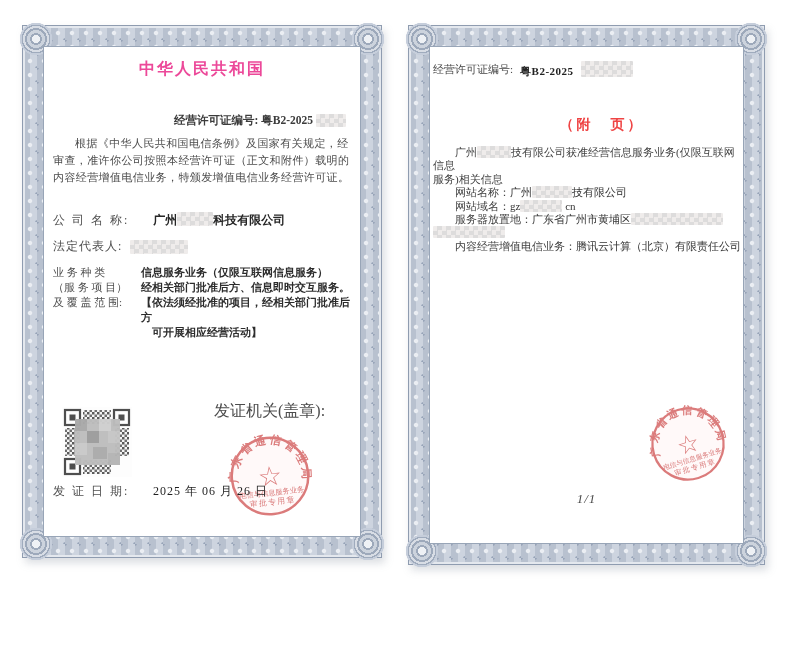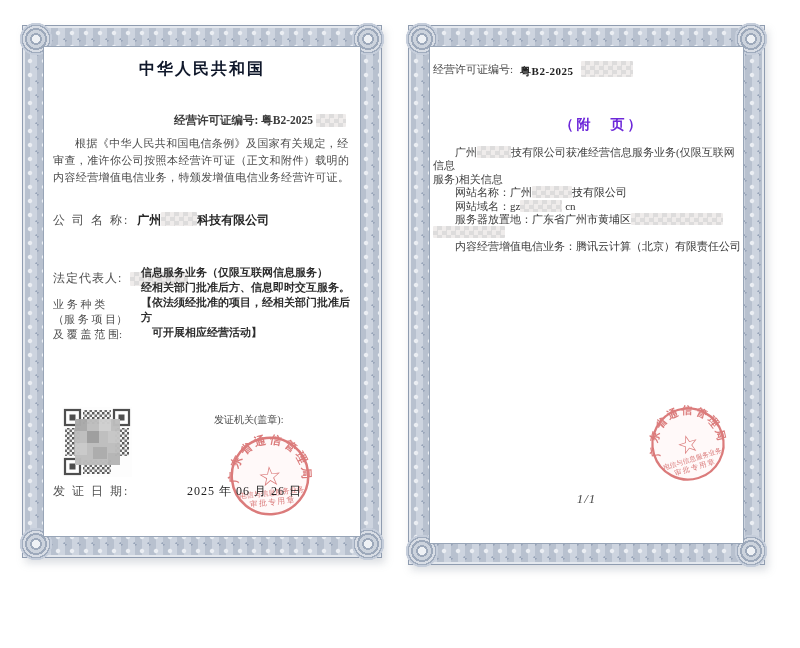--- a/index.html
+++ b/index.html
@@ -28,55 +28,55 @@
     background:radial-gradient(circle,
       #eef1f5 0 4px, #9da9bb 4px 6px, #ccd3dd 6px 9px, #9da9bb 9px 11px,
       #d8dde5 11px 13px, #9fabbd 13px 14.5px, #c6cedb 14.5px 16px, rgba(198,206,219,0) 16.5px);
   }
   .rosette.tl { left:-4px; top:-4px; }  .rosette.tr { right:-4px; top:-4px; }
   .rosette.bl { left:-4px; bottom:-4px; } .rosette.br { right:-4px; bottom:-4px; }
 
   
   .abs { position:absolute; }
   .ctr { left:0; right:0; text-align:center; }
-  .row { display:flex; align-items:center;gap:34px; }
+  .row { display:flex; align-items:center; }
   .redact {
     display:inline-block; vertical-align:-2px; border-radius:1px;
     background:repeating-conic-gradient(#dddcdc 0% 25%, #efeceb 0% 50%);
     background-size:9px 9px;
   }
 
   
-  .l-title { top:9px; font-size:16px; font-weight:700; color:#0f172a; line-height:26px; letter-spacing:2px; }
+  .l-title { top:9px; font-size:16px; font-weight:700; color:#ec4899; line-height:26px; letter-spacing:2px; }
   .l-lic   { top:66px; left:130px; font-size:11.5px; font-weight:700; color:#3c3c3c; white-space:nowrap; display:flex; align-items:center; gap:3px; }
   .l-intro { top:88px; left:9px; right:6px; font-size:11px; color:#4b4b4b; line-height:17.2px; letter-spacing:.4px; }
   .ind     { text-indent:22px; }
   .lab     { color:#4f4f4f; }
   .val-b   { font-weight:700; color:#262626; }
-  .l-company { top:165px; left:9px; font-size:12px; gap:8px; }
+  .l-company { top:165px; left:9px; font-size:12px; gap:24px; }
   .l-company .lab { letter-spacing:2px; }
-  .l-legal   { top:191px; left:9px; font-size:12px; gap:8px;margin-top:32px; }
+  .l-legal   { top:191px; left:9px; font-size:12px; gap:8px; }
   .l-legal .lab { letter-spacing:1px; }
-  .l-biz-lab { top:218px; left:9px; width:90px; font-size:11px; color:#4f4f4f; line-height:15px;margin-top:32px; }
+  .l-biz-lab { top:218px; left:9px; width:90px; font-size:11px; color:#4f4f4f; line-height:15px; }
   .l-biz-val { top:218px; left:97px; width:216px; font-size:11px; font-weight:700; color:#2c2c2c; line-height:15px; }
   .l-biz-val .ind1 { padding-left:11px; }
   .qr      { top:360px; left:18px; width:70px; height:70px; }
-  .l-issuer{ top:366px; left:170px; font-size:10px; color:#4c4c4c;text-align:right; }
+  .l-issuer{ top:354px; left:170px; font-size:16px; color:#4c4c4c;text-align:right; }
   .stamp   { position:absolute; mix-blend-mode:multiply; opacity:.92; }
   .l-stamp { top:386px; left:183px; width:86px; height:86px; transform:rotate(-6deg); }
   .l-issue { top:436px; left:9px; font-size:12px; }
   .l-valid { top:466px; left:9px; font-size:12px; }
   .date-lab{ width:100px; letter-spacing:2px; color:#4f4f4f; }
   .date-val{ color:#1f1f1f; letter-spacing:1px; }
 
   
   .r-lic   { top:14px; left:3px; font-size:11px; color:#454545; display:flex; align-items:flex-end; gap:7px; }
   .r-lic .v{ font-weight:700; color:#222; position:relative; top:2px; letter-spacing:.5px; }
   .r-title { top:45px; font-size:14.5px; font-weight:700; color:#333; letter-spacing:.5px; }
-  .r-sub   { top:69px; font-size:14px; font-weight:700; color:#6d28d9; letter-spacing:3px;padding-left:31px; }
+  .r-sub   { top:69px; font-size:14px; font-weight:700; color:#ef4444; letter-spacing:3px;padding-left:31px; }
   .r-body  { top:99px; left:3px; right:1px; font-size:11px; color:#3f3f3f; line-height:13.4px; }
   .r-body .val-n { color:#333; }
   .r-stamp { top:357px; left:218px; width:80px; height:80px; transform:rotate(-17deg); }
   .r-page  { top:444px; font-size:13px; color:#4a4a4a; letter-spacing:1px;font-style:italic; }
 </style>
 </head>
 <body>
 
 <div class="cert" id="cert-left">
   <div class="rosette tl"></div>

